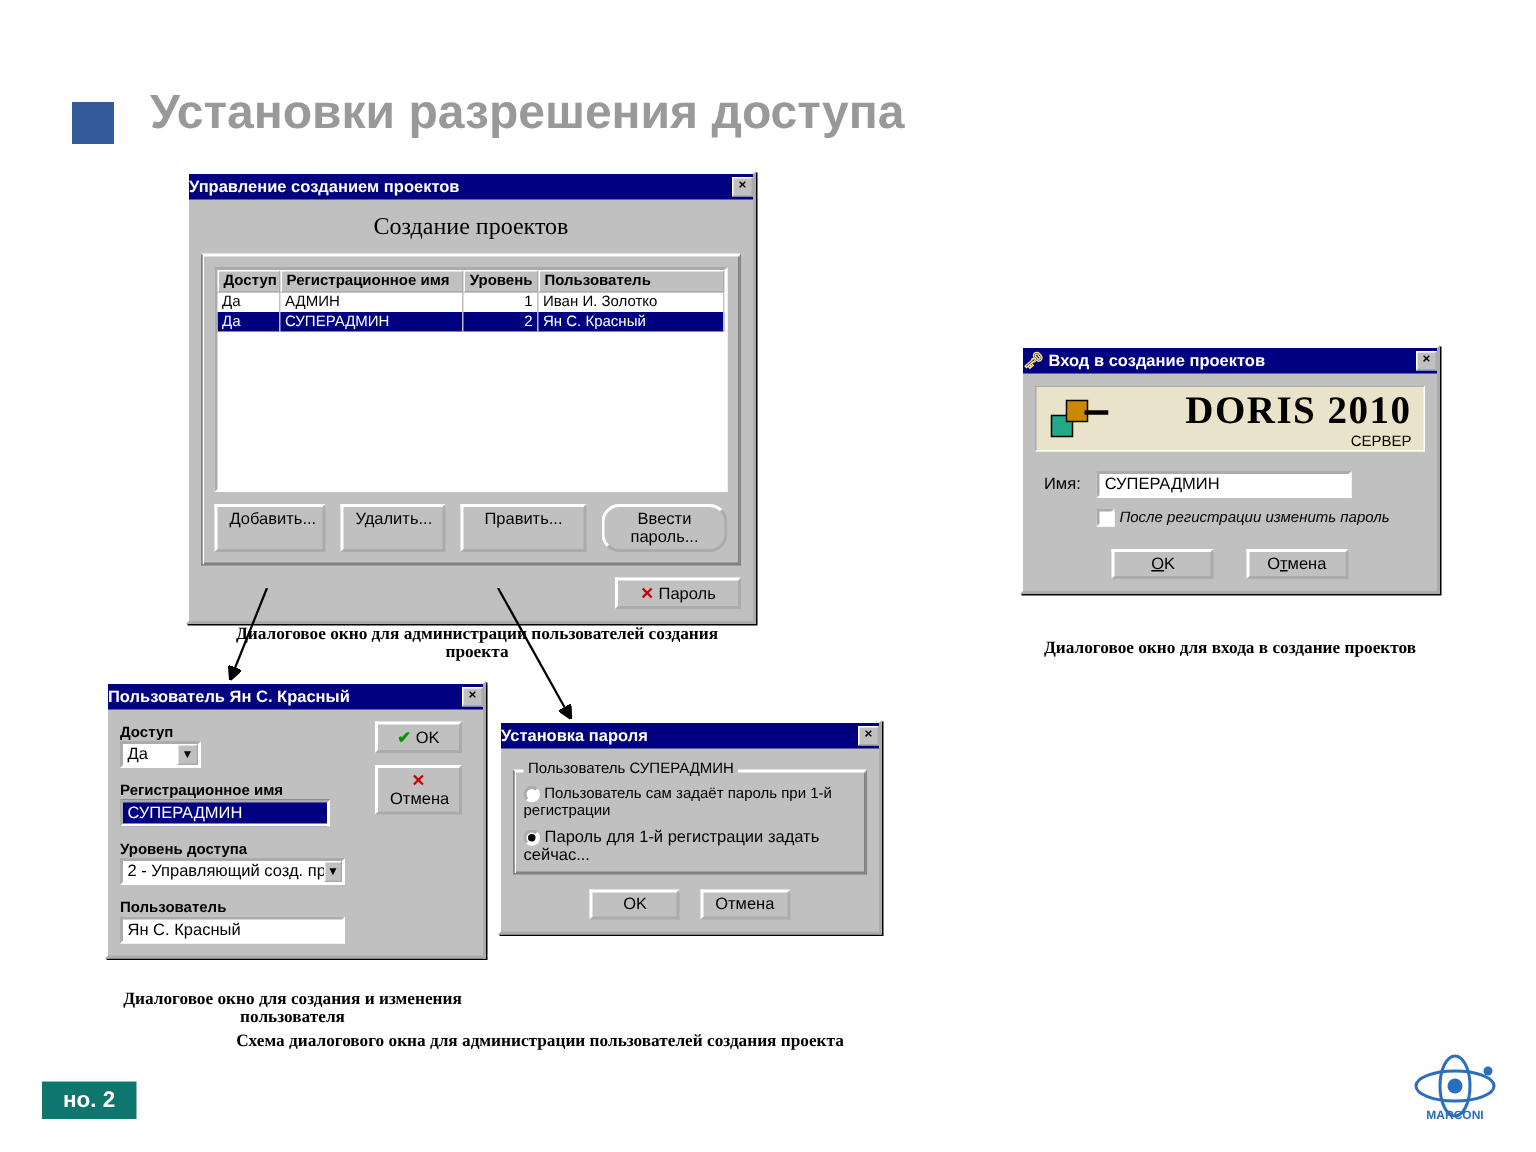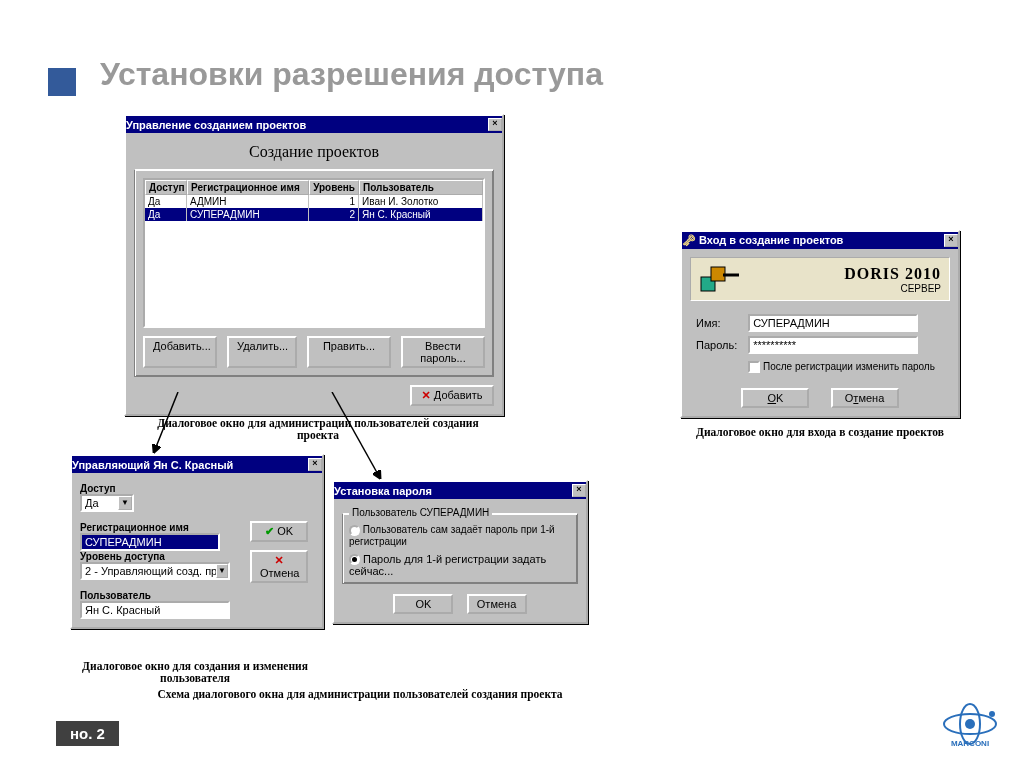--- a/index.html
+++ b/index.html
@@ -21,26 +21,25 @@
   .page-title {
     position: absolute;
     left: 100px; top: 56px;
     font-size: 32px;
     color: #999;
     font-weight: 600;
   }
   .slide-number {
     position: absolute;
     left: 28px; bottom: 22px;
-    background: #404040;
+    background: #0f766e;
     color: #fff;
     padding: 4px 14px;
     font-size: 15px;
     font-weight: bold;
-    margin-left: 28px;
   }
   .logo {
     position: absolute;
     right: 24px; bottom: 20px;
     width: 60px; height: 48px;
   }
   
   .win {
     position: absolute;
     background: #c0c0c0;
@@ -198,57 +197,57 @@
           <div class="col1">Да</div>
           <div class="col2">СУПЕРАДМИН</div>
           <div class="col3">2</div>
           <div class="col4">Ян С. Красный</div>
         </div>
       </div>
       <div style="margin-top:8px; display:flex; gap:10px;">
         <span class="btn" style="width:74px;">Добавить...</span>
         <span class="btn" style="width:70px;">Удалить...</span>
         <span class="btn" style="width:96px;">Править...</span>
-        <span class="btn" style="width:96px;">Ввести пароль...</span>
+        <span class="btn" style="width:96px;border-radius:12px;">Ввести пароль...</span>
       </div>
     </div>
     <div style="text-align:right; margin-top:8px;">
       <span class="btn" style="width:84px;">
         <span style="color:#c00; font-weight:bold;">✕</span>
-        <span>Добавить</span>
+        <span>Пароль</span>
       </span>
     </div>
   </div>
 </div>
 <div class="caption" style="left:148px; top:417px; width:340px;">Диалоговое окно для администрации пользователей создания проекта</div>
 
 <div class="win" style="left:70px; top:454px; width:254px;">
   <div class="win-title">
-    <span>Управляющий Ян С. Красный</span>
+    <span>Пользователь Ян С. Красный</span>
     <span class="win-close">×</span>
   </div>
   <div class="win-body" style="display:flex; gap:8px;">
     <div style="flex:1;">
       <div style="font-size:10px; font-weight:bold; margin-top:2px;">Доступ</div>
       <div class="dropdown" style="width:54px;">
         <span>Да</span>
           <span class="arr">▼</span>
       </div>
       <div style="font-size:10px; font-weight:bold; margin-top:10px;">Регистрационное имя</div>
       <div class="input" style="width:140px; background:#000080; color:#fff;">СУПЕРАДМИН</div>
-      <div style="font-size:10px; font-weight:bold; ">Уровень доступа</div>
+      <div style="font-size:10px; font-weight:bold; margin-top:10px;">Уровень доступа</div>
       <div class="dropdown" style="width:150px;">
         <span style="white-space:nowrap; overflow:hidden;">2 - Управляющий созд. проект</span>
           <span class="arr">▼</span>
       </div>
       <div style="font-size:10px; font-weight:bold; margin-top:10px;">Пользователь</div>
       <div class="input" style="width:150px;">Ян С. Красный</div>
     </div>
     <div style="width:64px;">
-      <div class="btn" style="width:58px; margin-bottom:8px;margin-top:40px;">
+      <div class="btn" style="width:58px; margin-bottom:8px;">
         <span style="color:#090; font-weight:bold;">✔</span>
         <span>OK</span>
       </div>
       <div class="btn" style="width:58px;">
         <span style="color:#c00; font-weight:bold;">✕</span>
         <span>Отмена</span>
       </div>
     </div>
   </div>
 </div>
@@ -288,41 +287,35 @@
     <span class="win-close">×</span>
   </div>
   <div class="win-body">
     <div style="background:#e8e3c9; border:1px inset #fff; padding:4px 8px; height:44px; display:flex; align-items:center; gap:10px;">
       <svg width="40" height="36">
         <rect x="2" y="16" width="14" height="14" fill="#2a8" stroke="#000"></rect>
         <rect x="12" y="6" width="14" height="14" fill="#c80" stroke="#000"></rect>
         <line x1="24" y1="14" x2="40" y2="14" stroke="#000" stroke-width="3"></line>
       </svg>
       <div style="flex:1; text-align:right;">
-        <div style="font-family:'Times New Roman',serif; font-weight:bold; font-size:16px; letter-spacing:1px;">DORIS 2010</div>
+        <div style="font-family:'Times New Roman',serif; font-weight:bold; font-size:26px; letter-spacing:1px;">DORIS 2010</div>
         <div style="font-size:10px;">СЕРВЕР</div>
       </div>
     </div>
     <table style="margin-top:10px; font-size:11px;">
       <tbody>
           <tr>
         <td style="padding:3px 8px 3px 4px;">Имя:</td>
         <td>
               <div class="input" style="width:170px;">СУПЕРАДМИН</div>
             </td>
       </tr>
       <tr>
-        <td style="padding:3px 8px 3px 4px;">Пароль:</td>
-        <td>
-              <div class="input" style="width:170px;">**********</div>
-            </td>
-      </tr>
-      <tr>
         <td></td>
-        <td style="font-size:10px; padding-top:4px;">
+        <td style="font-size:10px; padding-top:4px;font-style:italic;">
           <label>
             <span class="checkbox"></span>
             <span>После регистрации изменить пароль</span>
           </label>
         </td>
       </tr>
     </tbody>
       </table>
     <div style="text-align:center; margin-top:12px;">
       <span class="btn" style="width:68px; margin-right:18px;"><u>O</u>K</span>

